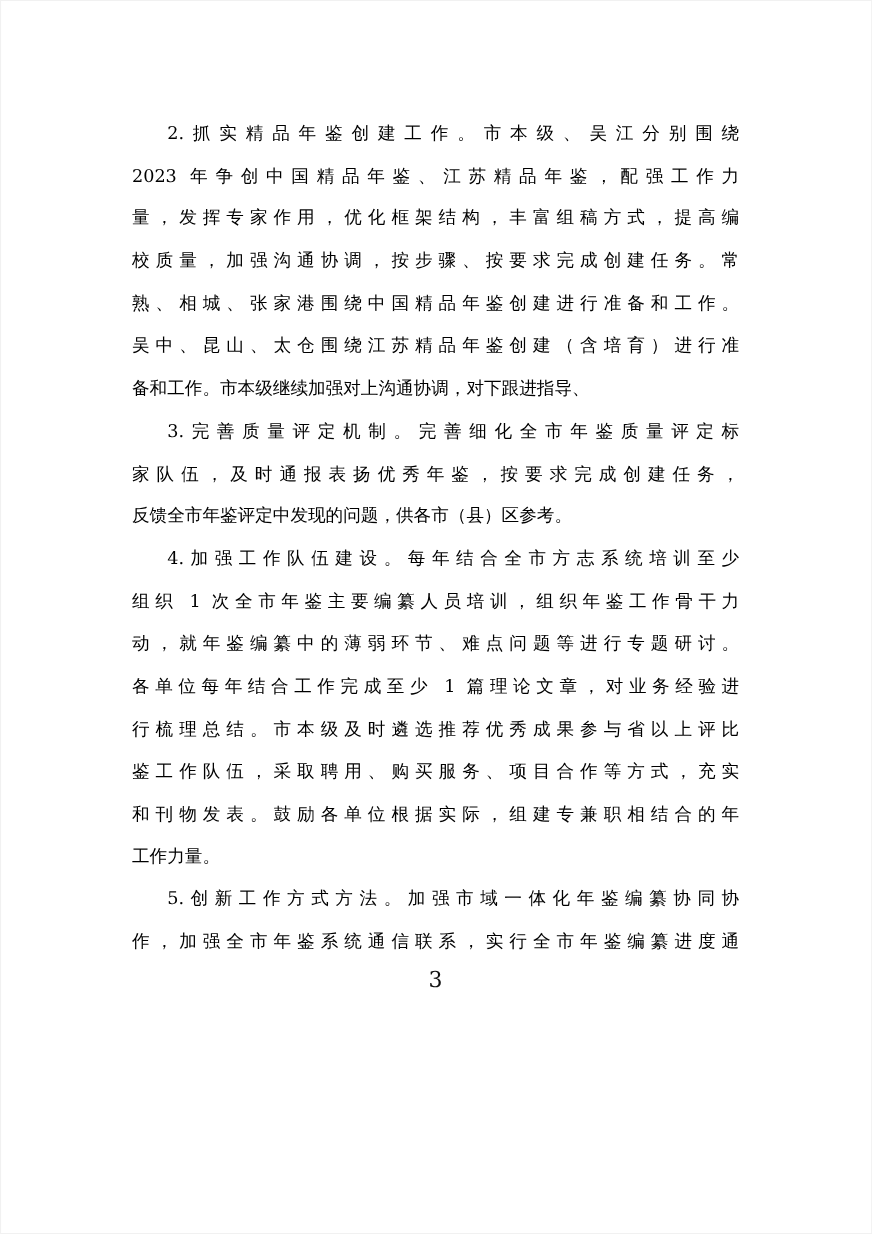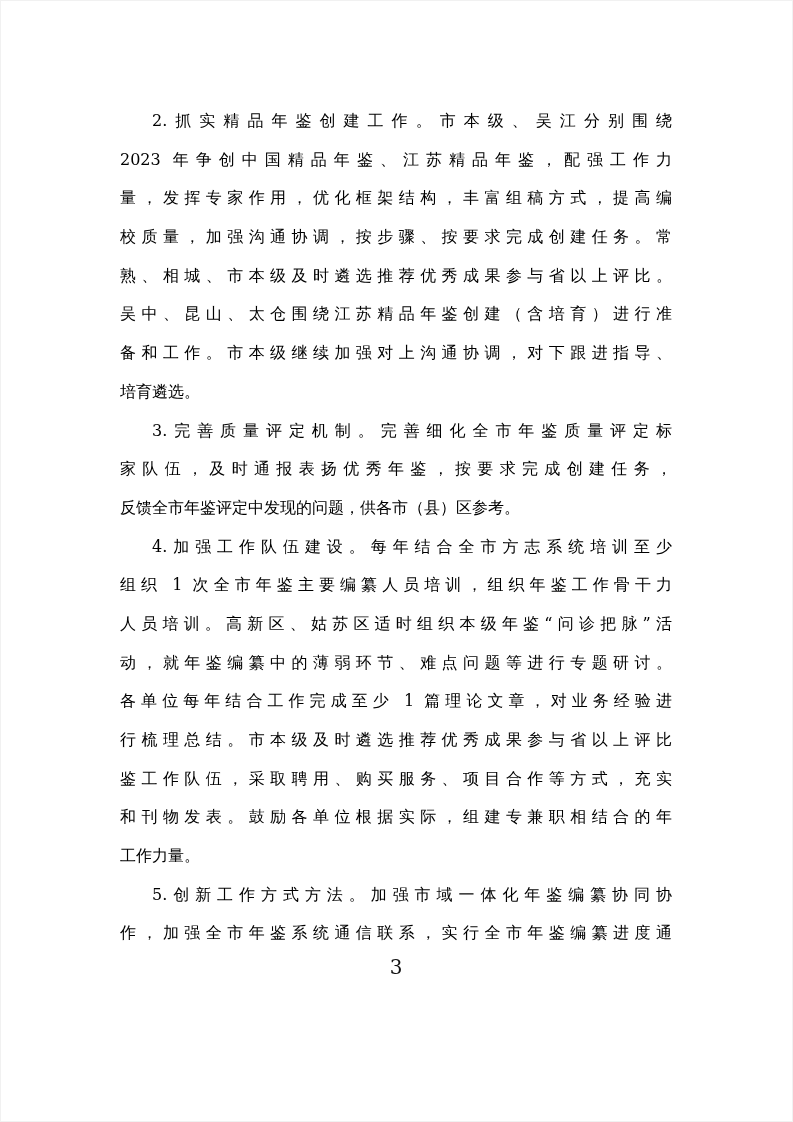--- a/index.html
+++ b/index.html
@@ -52,34 +52,32 @@
 </head>
 <body>
 
 <div class="page">
   <div class="doc-body" id="doc-body">
       <div class="para ended">
         <div class="line first">2.抓实精品年鉴创建工作。市本级、吴江分别围绕</div>
         <div class="line">2023 年争创中国精品年鉴、江苏精品年鉴，配强工作力</div>
         <div class="line">量，发挥专家作用，优化框架结构，丰富组稿方式，提高编</div>
         <div class="line">校质量，加强沟通协调，按步骤、按要求完成创建任务。常</div>
-        <div class="line">熟、相城、市本级及时遴选推荐优秀成果参与省以上评比。</div>
+        <div class="line">熟、相城、张家港围绕中国精品年鉴创建进行准备和工作。</div>
         <div class="line">吴中、昆山、太仓围绕江苏精品年鉴创建（含培育）进行准</div>
         <div class="line">备和工作。市本级继续加强对上沟通协调，对下跟进指导、</div>
-        <div class="line">培育遴选。</div>
       </div>
       <div class="para ended">
         <div class="line first">3.完善质量评定机制。完善细化全市年鉴质量评定标</div>
         <div class="line">家队伍，及时通报表扬优秀年鉴，按要求完成创建任务，</div>
         <div class="line">反馈全市年鉴评定中发现的问题，供各市（县）区参考。</div>
       </div>
       <div class="para ended">
         <div class="line first">4.加强工作队伍建设。每年结合全市方志系统培训至少</div>
         <div class="line">组织 1 次全市年鉴主要编纂人员培训，组织年鉴工作骨干力</div>
-        <div class="line">人员培训。高新区、姑苏区适时组织本级年鉴“问诊把脉”活</div>
         <div class="line">动，就年鉴编纂中的薄弱环节、难点问题等进行专题研讨。</div>
         <div class="line">各单位每年结合工作完成至少 1 篇理论文章，对业务经验进</div>
         <div class="line">行梳理总结。市本级及时遴选推荐优秀成果参与省以上评比</div>
         <div class="line">鉴工作队伍，采取聘用、购买服务、项目合作等方式，充实</div>
         <div class="line">和刊物发表。鼓励各单位根据实际，组建专兼职相结合的年</div>
         <div class="line">工作力量。</div>
       </div>
       <div class="para">
         <div class="line first">5.创新工作方式方法。加强市域一体化年鉴编纂协同协</div>
         <div class="line">作，加强全市年鉴系统通信联系，实行全市年鉴编纂进度通</div>

